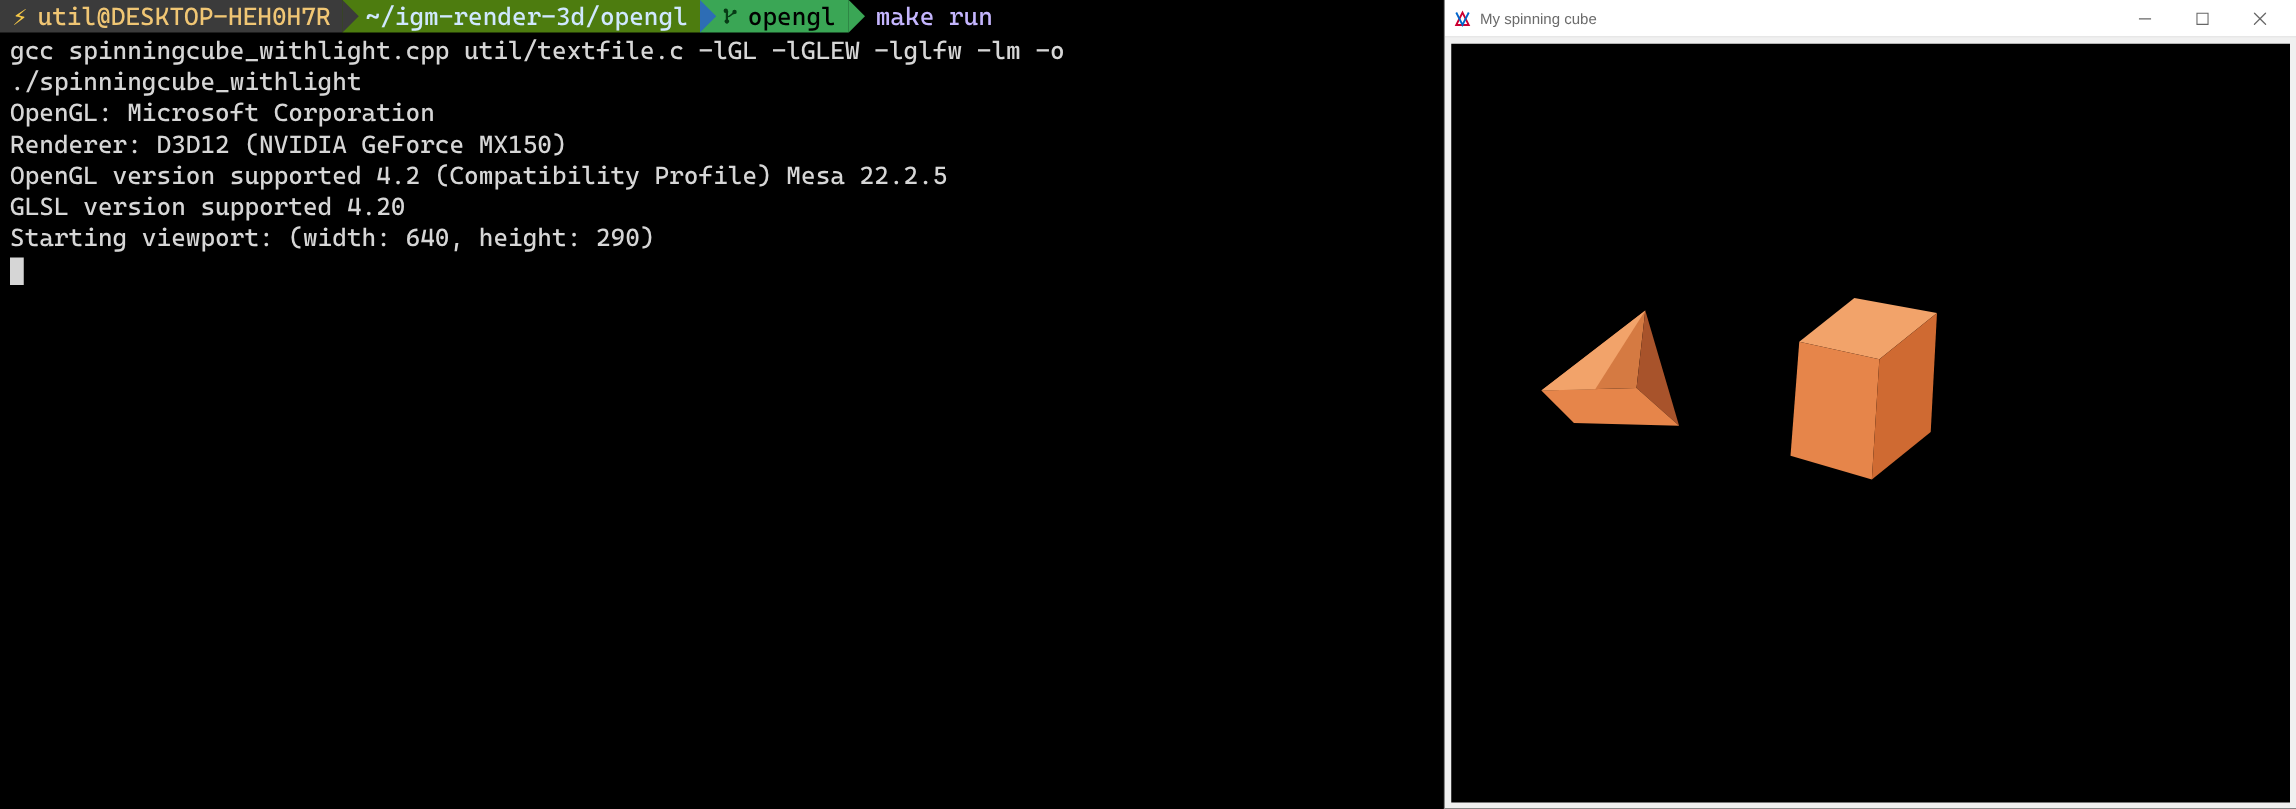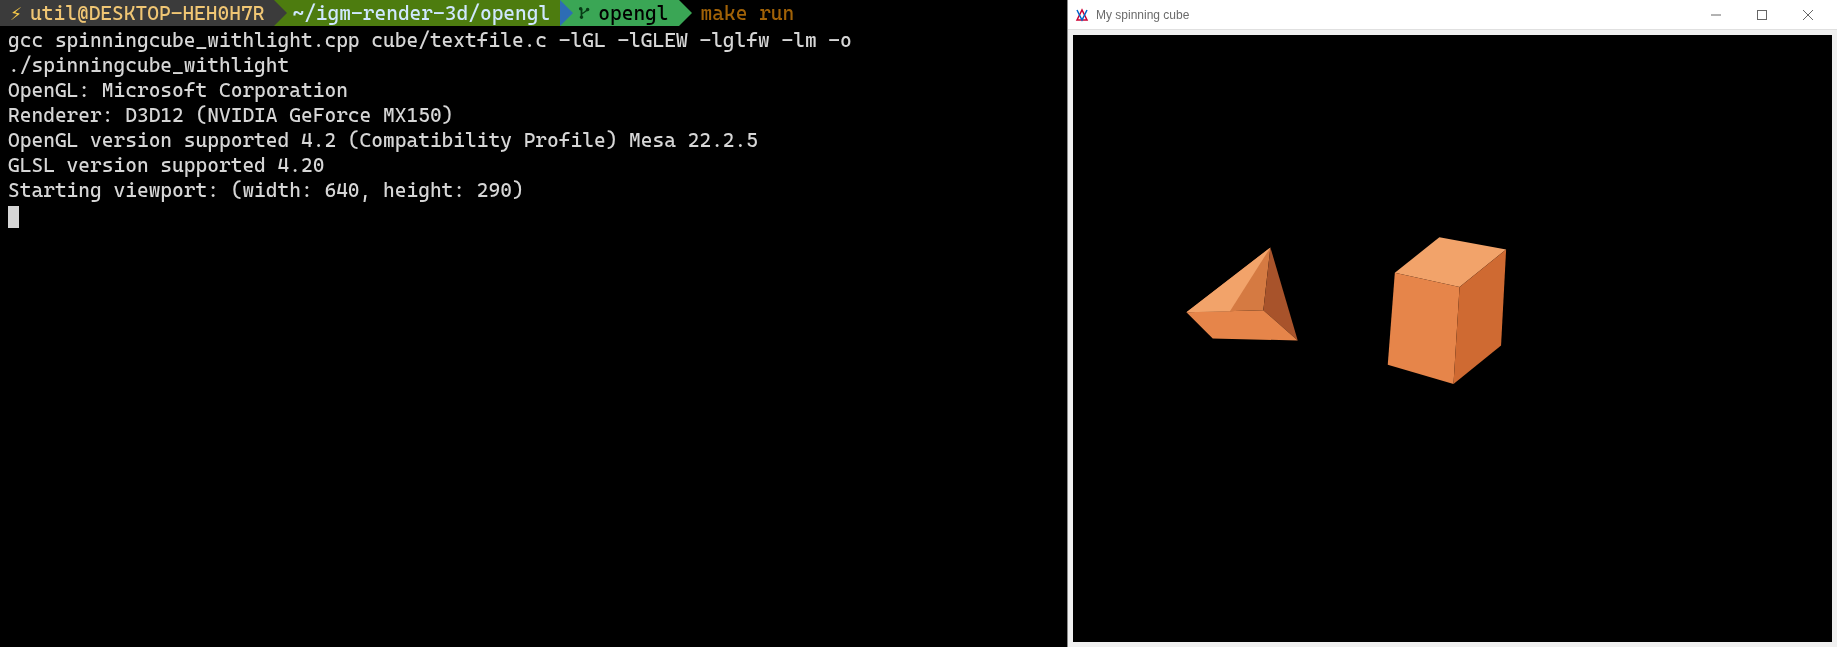--- a/index.html
+++ b/index.html
@@ -72,40 +72,40 @@
       background: #3aa655;
       color: #000000;
     }
     .seg3::after {
       border-left: 13px solid #3aa655;
     }
     .seg3 .branch-icon {
       margin-right: 6px;
     }
     .cmd-text {
-      color: #a16207;
+      color: #c4b5fd;
       padding-left: 22px;
     }
     .terminal-output {
       padding: 2px 8px;
       color: #d6d6d6;
       white-space: pre;
       font-size: 20px;
       line-height: 1.25;
     }
     .cursor {
       display: inline-block;
       width: 11px;
       height: 22px;
       background: #d6d6d6;
       vertical-align: bottom;
       margin-left: 0px;
     }
     .app-window {
-      width: 770px;
+      width: 682px;
       height: 647px;
       background: #f0f0f0;
       display: flex;
       flex-direction: column;
       border-left: 1px solid #888;
     }
     .titlebar {
       height: 30px;
       background: #fff;
       display: flex;
@@ -164,21 +164,21 @@
     <span class="seg seg3">
       <span class="branch-icon">
         <svg width="14" height="14" viewBox="0 0 16 16">
             <path fill="#073b16" d="M5 3a2 2 0 1 0-2 2v6a2 2 0 1 0 2 0V9c1 0 2-.5 3-1.5S10 6 11 6a2 2 0 1 0-2-2c0 .3 0 .5.1.7C8 5.5 7 6.5 6 7.2 5.6 7.5 5.3 7.7 5 7.8V5a2 2 0 0 0 0-2z"></path>
           </svg>
       </span>
       <span>opengl</span>
     </span>
     <span class="cmd-text">make run</span>
   </div>
-  <div class="terminal-output"><span>gcc spinningcube_withlight.cpp cube/textfile.c -lGL -lGLEW -lglfw -lm -o</span>
+  <div class="terminal-output"><span>gcc spinningcube_withlight.cpp util/textfile.c -lGL -lGLEW -lglfw -lm -o</span>
 <span>./spinningcube_withlight</span>
 <span>OpenGL: Microsoft Corporation</span>
 <span>Renderer: D3D12 (NVIDIA GeForce MX150)</span>
 <span>OpenGL version supported 4.2 (Compatibility Profile) Mesa 22.2.5</span>
 <span>GLSL version supported 4.20</span>
 <span>Starting viewport: (width: 640, height: 290)</span>
 <span class="cursor"></span></div>
 </div>
 
 <div class="app-window">

